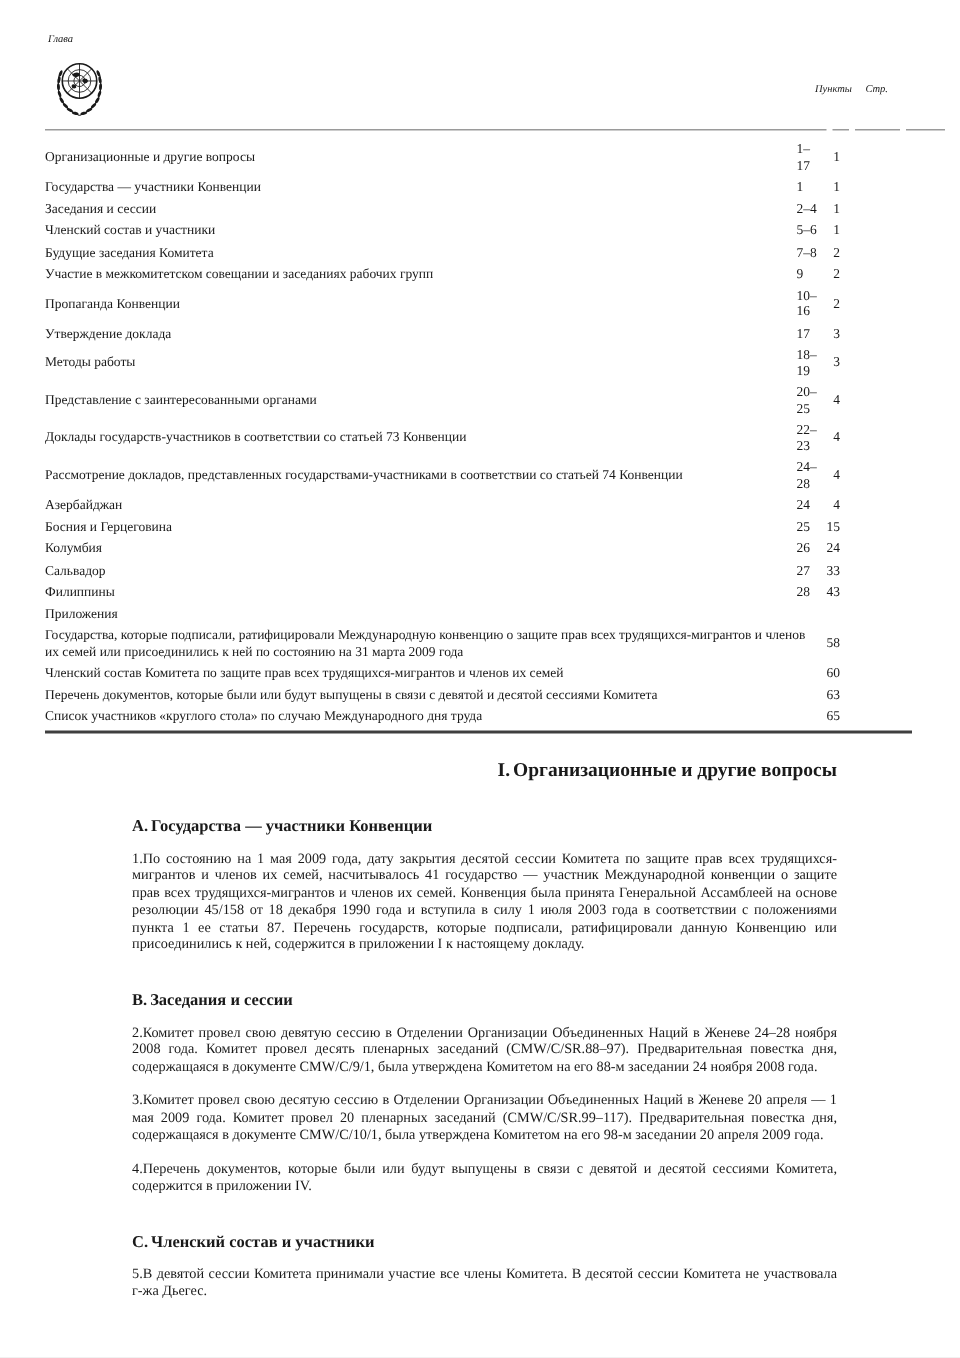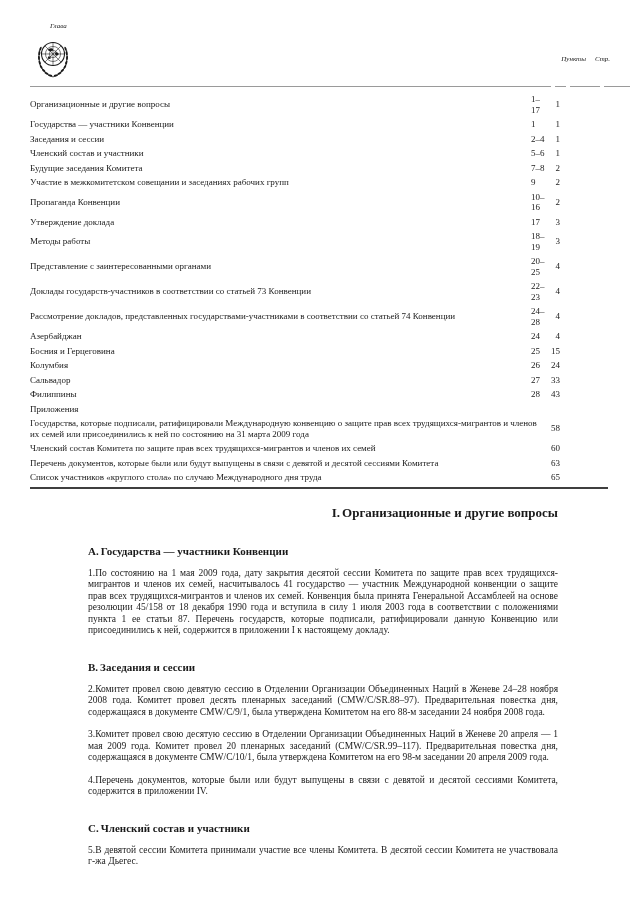--- a/index.html
+++ b/index.html
@@ -3,23 +3,23 @@
 <meta charset="utf-8">
 <style>
   html,body{margin:0;padding:0;background:#e8e8e8;}
   .page{
     position:relative;width:640px;height:905px;background:#ffffff;
     font-family:"Liberation Serif","DejaVu Serif",serif;color:#1a1a1a;
     overflow:hidden;margin:0 auto;
   }
   
   .header{position:relative;height:64px;margin:22px 10px 0 30px;}
-  .chapter-label{position:absolute;left:20px;top:0;font-size:7px;font-style:italic;}
+  .chapter-label{position:absolute;left:2px;top:0;font-size:7px;font-style:italic;}
   .emblem{position:absolute;left:0;top:13px;}
-  .col-labels{position:absolute;right:20px;top:33px;font-size:7px;font-style:italic;white-space:nowrap;}
+  .col-labels{position:absolute;right:38px;top:33px;font-size:7px;font-style:italic;white-space:nowrap;}
   .col-labels .gap{display:inline-block;width:9px;}
   .header-rule{display:flex;align-items:center;margin:0 10px 0 30px;}
   .hr-long{flex:1;height:1px;background:#9a9a9a;}
   .hr-seg{height:1px;background:#9a9a9a;margin-left:4px;}
   .hr-s1{width:11px;}.hr-s2{width:30px;}.hr-s3{width:26px;}
   
   .toc{margin:7px 0 0 30px;width:530px;font-size:9px;line-height:10.5px;}
   .toc-row{display:flex;align-items:center;margin-bottom:4px;}
   .toc-title{flex:1 1 auto;padding-right:8px;}
   .toc-units{width:15px;flex:0 0 auto;}

